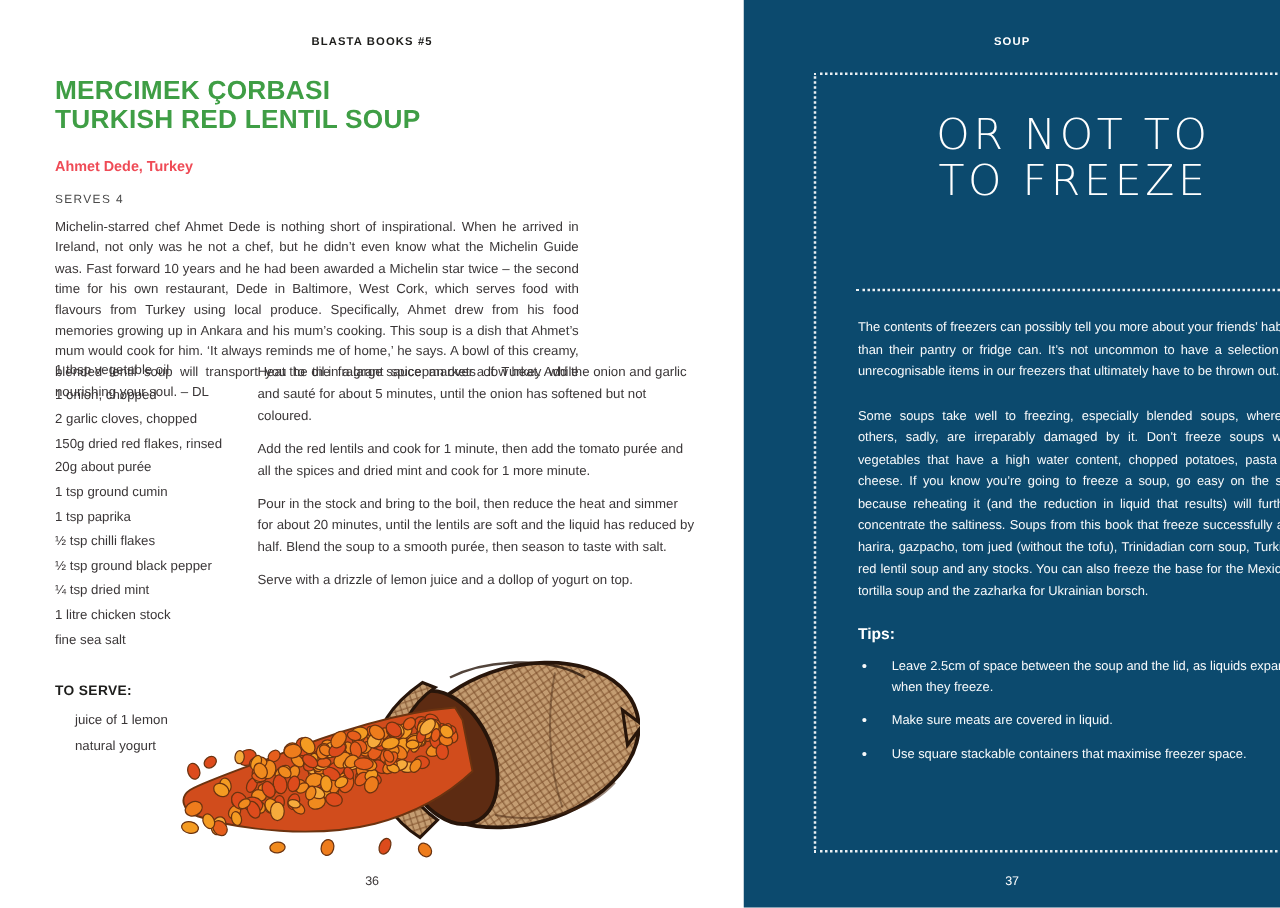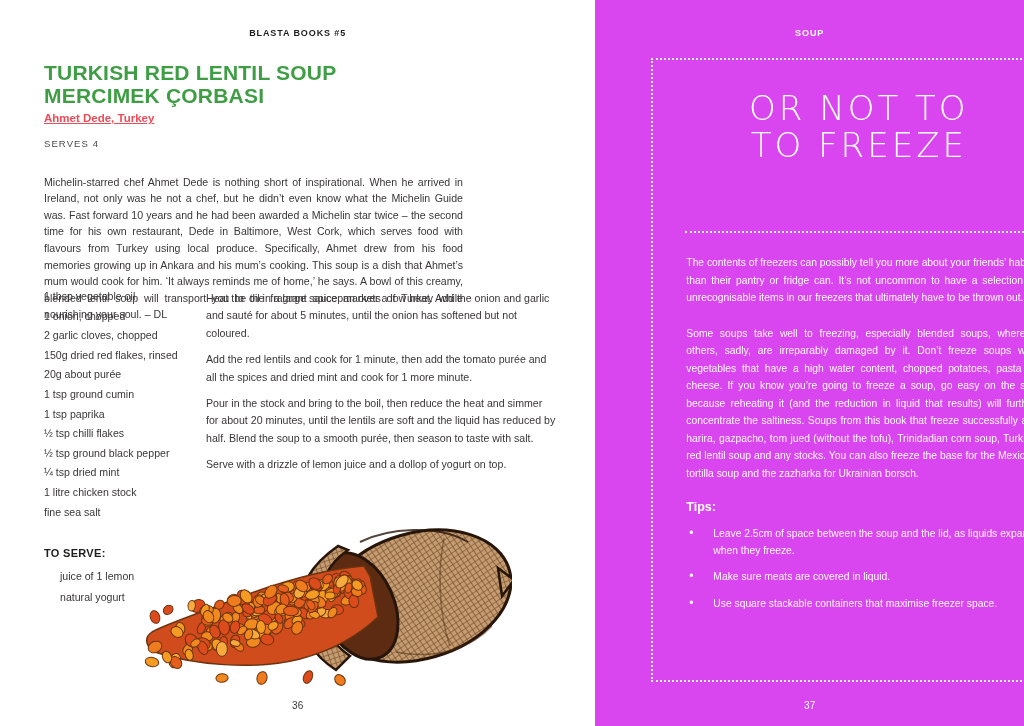--- a/index.html
+++ b/index.html
@@ -1,31 +1,31 @@
 <!DOCTYPE html>
 <html><head>
 <meta charset="utf-8">
 <style>
   html,body{margin:0;padding:0;}
   body{width:1024px;height:726px;display:flex;font-family:"Liberation Sans",sans-serif;background:#fff;overflow:hidden;}
   .page{position:relative;height:726px;overflow:hidden;}
   .page-left{width:600px;background:#ffffff;color:#2e2a2b;}
-  .page-right{width:432px;background:#d946ef;color:#fff;}
+  .page-right{width:432px;background:#0c4a6e;color:#fff;}
 
   .run-head{position:absolute;top:28px;left:0;right:0;text-align:center;
     font-size:9px;font-weight:bold;letter-spacing:.9px;}
   .run-head.dark{color:#1d1d1b;}
   .run-head.light{color:#fff;}
 
   
   .head-block{position:absolute;left:44px;top:62px;right:40px;}
   .recipe-title{margin:0;font-size:21px;line-height:22.5px;font-weight:bold;
     color:#3f9e45;letter-spacing:.2px;}
   .recipe-title span{display:block;}
-  .author{margin-top:5px;font-size:11.5px;font-weight:bold;color:#ef4b56;text-decoration:underline;}
+  .author{margin-top:21px;font-size:11.5px;font-weight:bold;color:#ef4b56;}
   .serves{margin-top:14px;font-size:9.5px;letter-spacing:1.1px;color:#4a4a4a;}
 
   .intro{position:absolute;left:44px;top:163px;width:419px;
     font-size:10.6px;line-height:16.6px;text-align:justify;color:#3a3637;}
 
   .columns{position:absolute;left:44px;top:290px;right:38px;display:flex;}
   .ingredients{width:158px;flex:none;margin:0;padding:0;list-style:none;
     font-size:10.6px;color:#3a3637;}
   .ingredients li{margin-bottom:7.6px;line-height:12px;}
   .method{flex:1;margin-left:4px;font-size:10.6px;line-height:17.4px;color:#3a3637;}
@@ -61,22 +61,22 @@
   .tips-list li::before{content:"\2022";position:absolute;left:3px;top:-1px;font-size:12px;}
 </style>
 </head>
 <body>
 
 <div class="page page-left">
   <div class="run-head dark">BLASTA BOOKS #5</div>
 
   <div class="head-block">
     <h1 class="recipe-title">
+      <span>MERCIMEK ÇORBASI</span>
       <span>TURKISH RED LENTIL SOUP</span>
-      <span>MERCIMEK ÇORBASI</span>
     </h1>
     <div class="author">Ahmet Dede, Turkey</div>
     <div class="serves">SERVES 4</div>
   </div>
 
   <p class="intro">Michelin-starred chef Ahmet Dede is nothing short of inspirational. When he arrived in Ireland, not only was he not a chef, but he didn’t even know what the Michelin Guide was. Fast forward 10 years and he had been awarded a Michelin star twice – the second time for his own restaurant, Dede in Baltimore, West Cork, which serves food with flavours from Turkey using local produce. Specifically, Ahmet drew from his food memories growing up in Ankara and his mum’s cooking. This soup is a dish that Ahmet’s mum would cook for him. ‘It always reminds me of home,’ he says. A bowl of this creamy, blended lentil soup will transport you to the fragrant spice markets of Turkey while nourishing your soul. – DL</p>
 
   <div class="columns">
     <ul class="ingredients">
       <li>1 tbsp vegetable oil</li>

